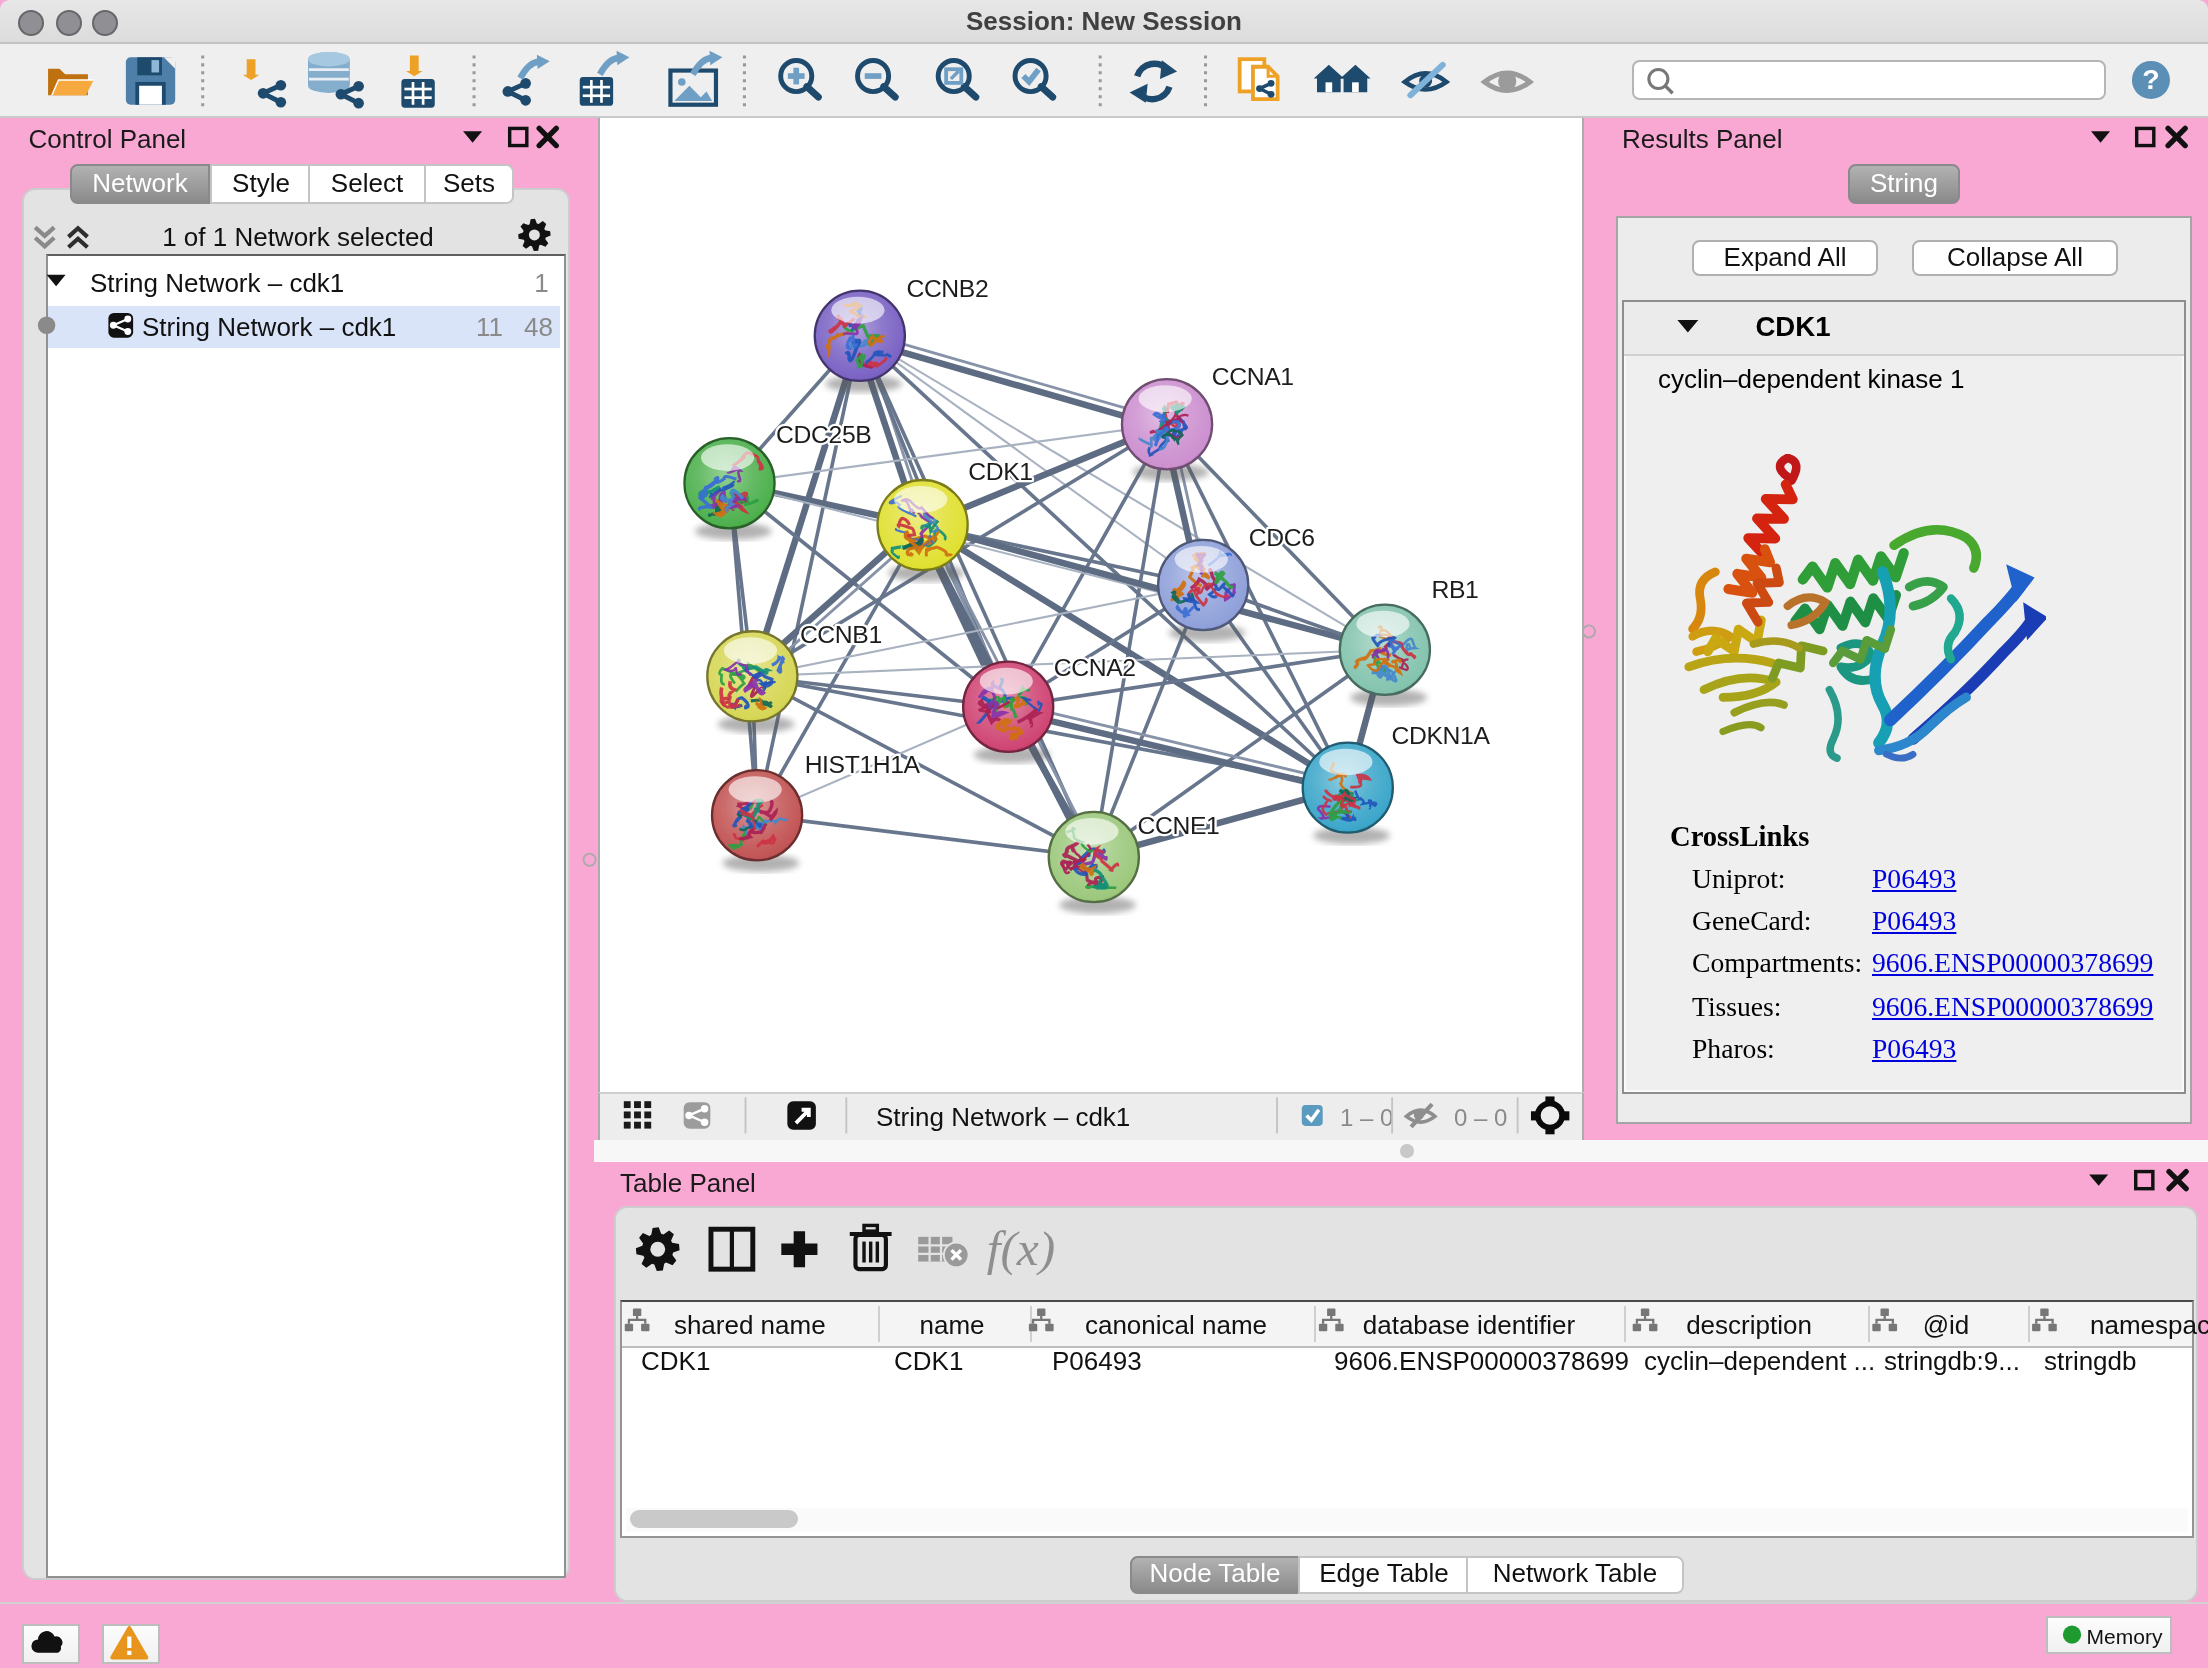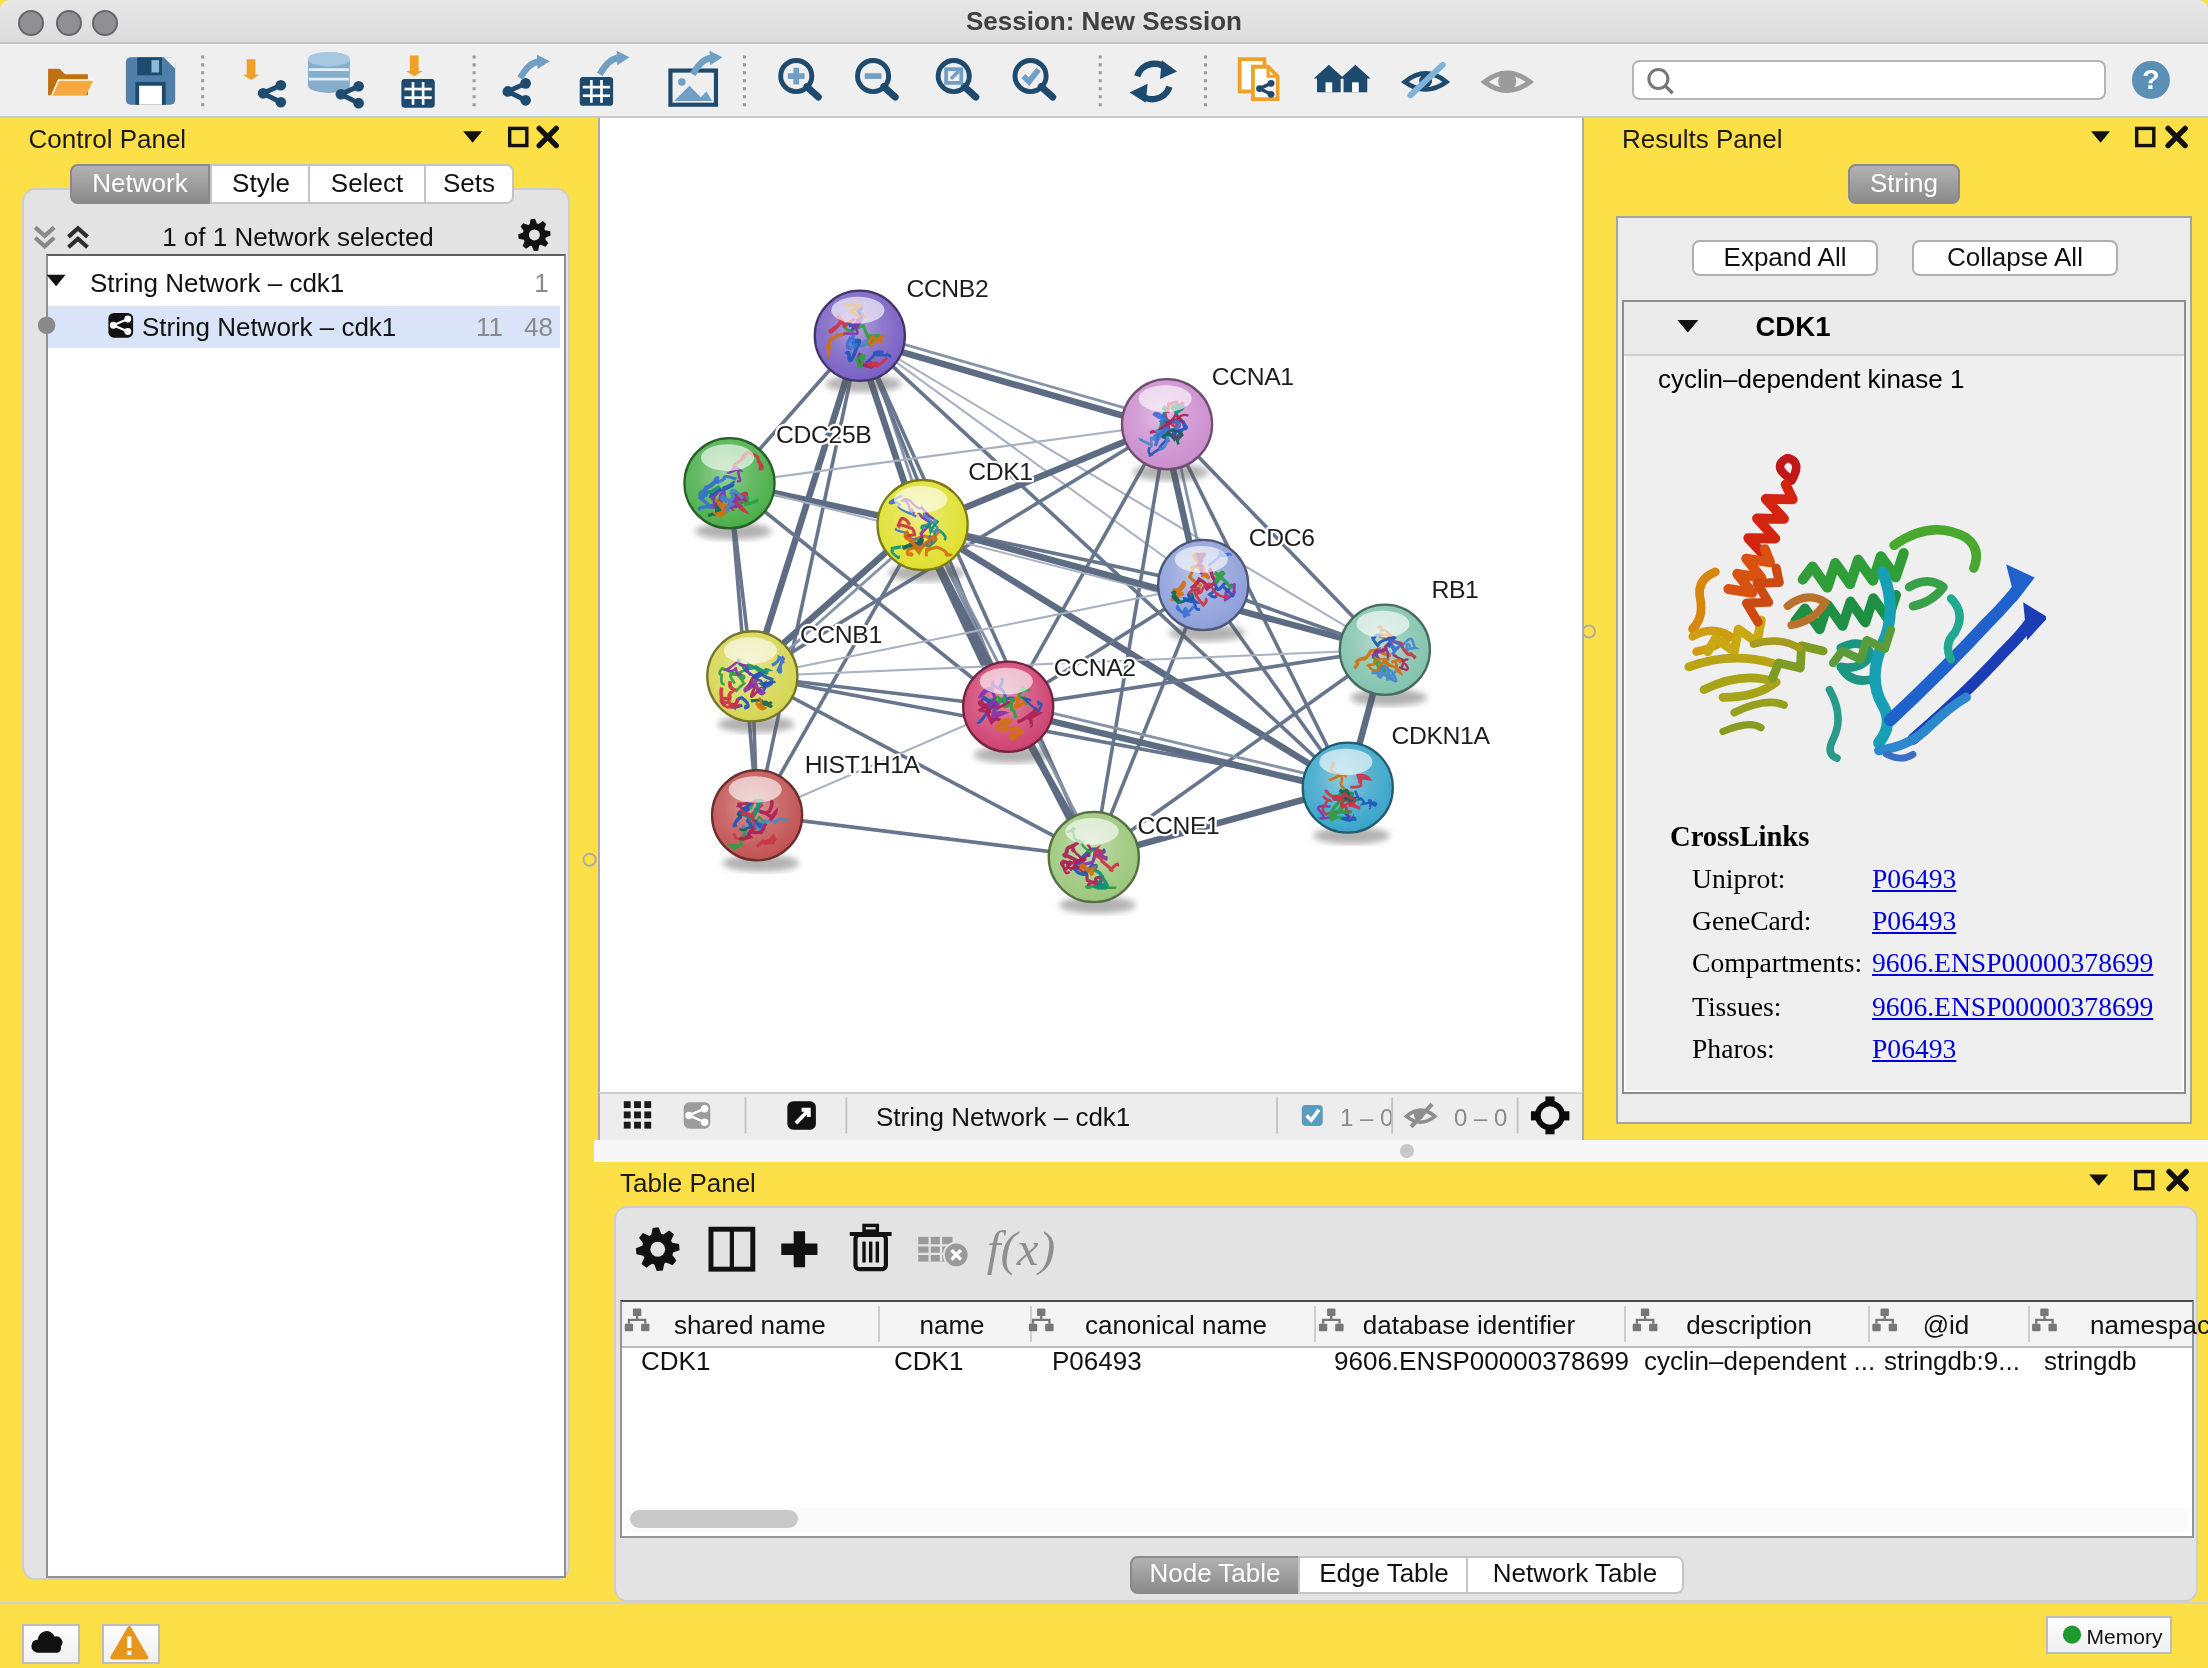--- a/index.html
+++ b/index.html
@@ -1,16 +1,16 @@
 <!DOCTYPE html>
 <html style="font-size:15px"><head>
 <meta charset="utf-8">
 <style>
 html,body{margin:0;padding:0;background:#9a9a9a;}
-#page{width:2208px;height:1668px;overflow:hidden;position:relative;background:#fde047;}
+#page{width:2208px;height:1668px;overflow:hidden;position:relative;background:#f9a8d4;}
 #scale{width:1104px;height:834px;transform:scale(2);transform-origin:0 0;position:relative;
   font-family:"Liberation Sans",sans-serif;-webkit-font-smoothing:antialiased;}
 .abs{position:absolute;}
 
 #titlebar{left:0;top:0;width:1104px;height:21px;background:linear-gradient(#e7e7e7,#dcdcdc);border-bottom:1px solid #c3c3c3;border-radius:4.8px 4.8px 0 0;}
 .tl{width:11px;height:11px;border-radius:50%;background:#8f8f94;border:0.7px solid #66666b;top:4.8px;}
 #title{width:100%;text-align:center;top:3.3px;font-size:13px;font-weight:700;color:#404040;}
 
 #toolbar{left:0;top:22px;width:1104px;height:36px;background:#efefef;border-bottom:1px solid #c9c9c9;}
 #searchbox{left:816px;top:30px;width:235px;height:18px;background:#fff;border:1px solid #b5b5b5;border-radius:3.8px;}

